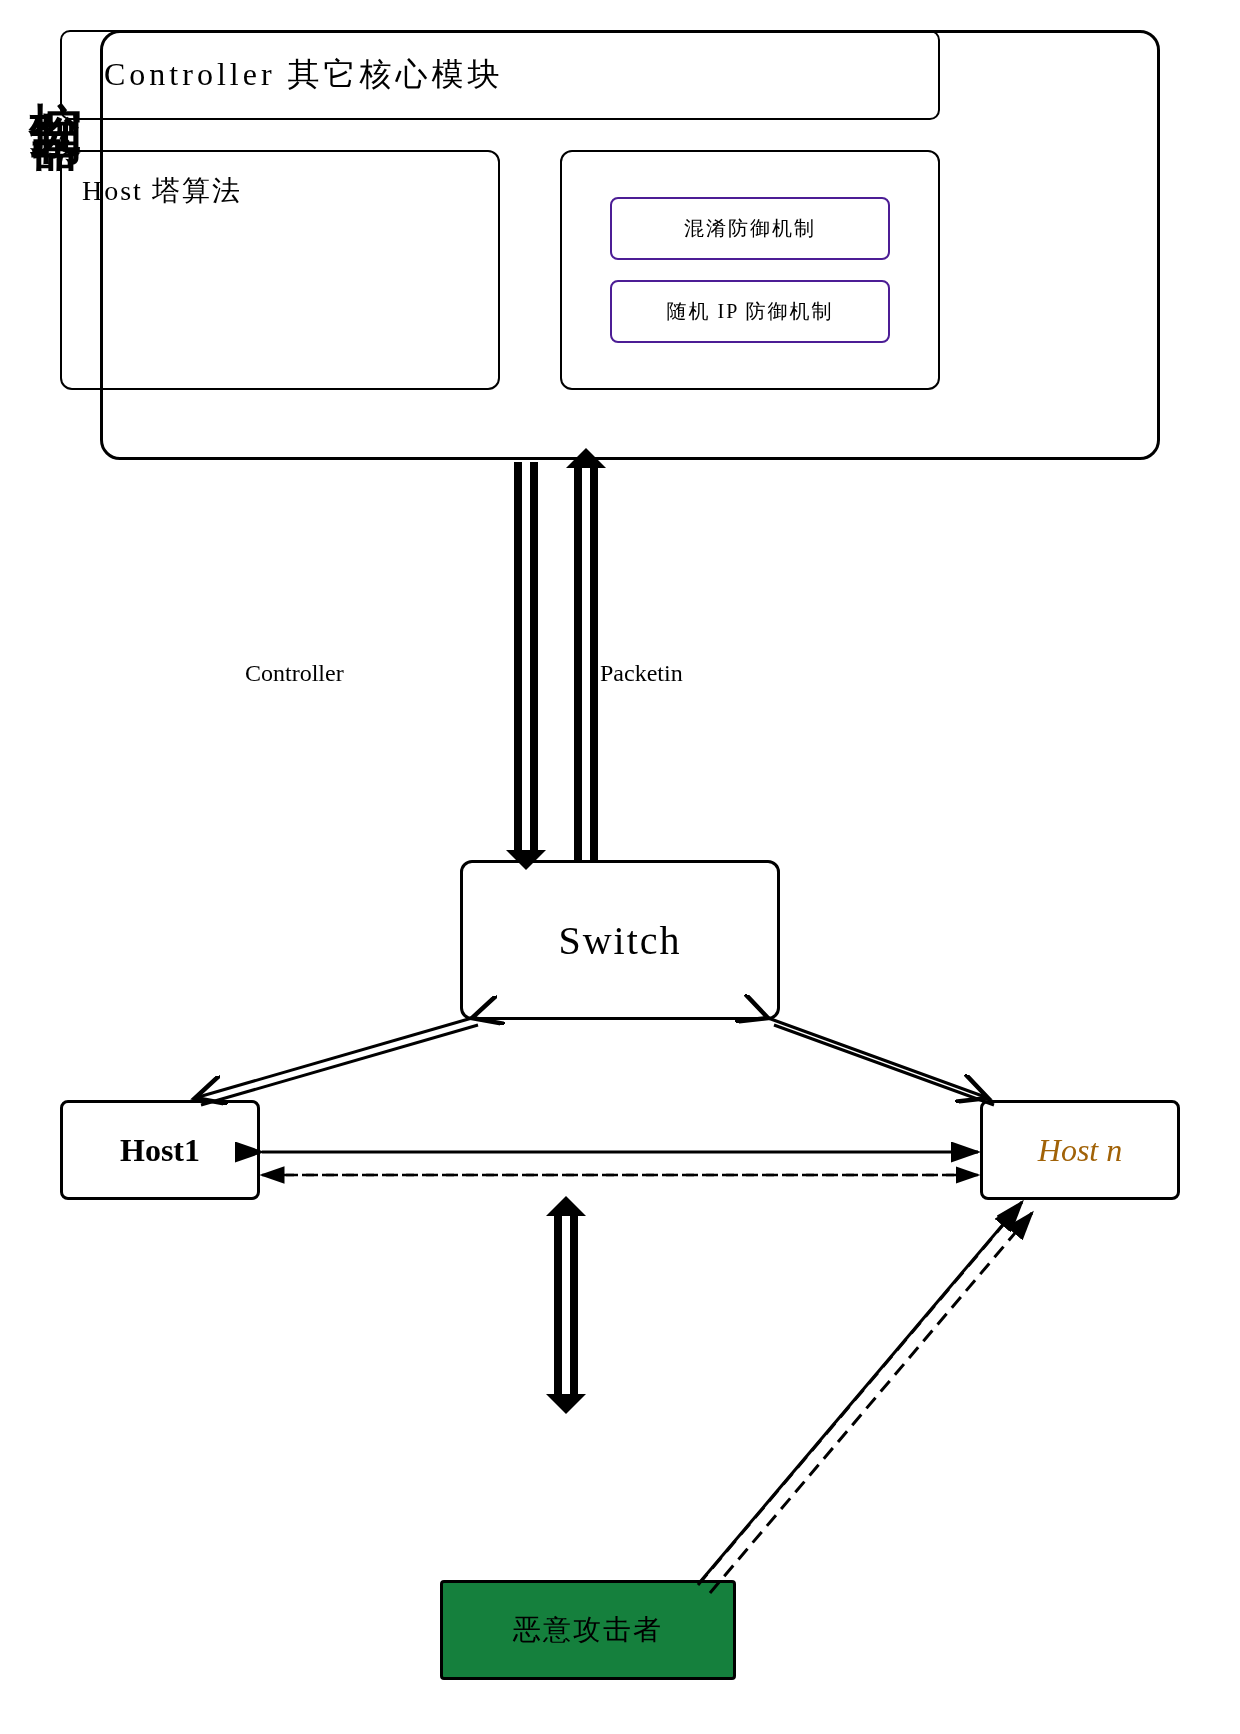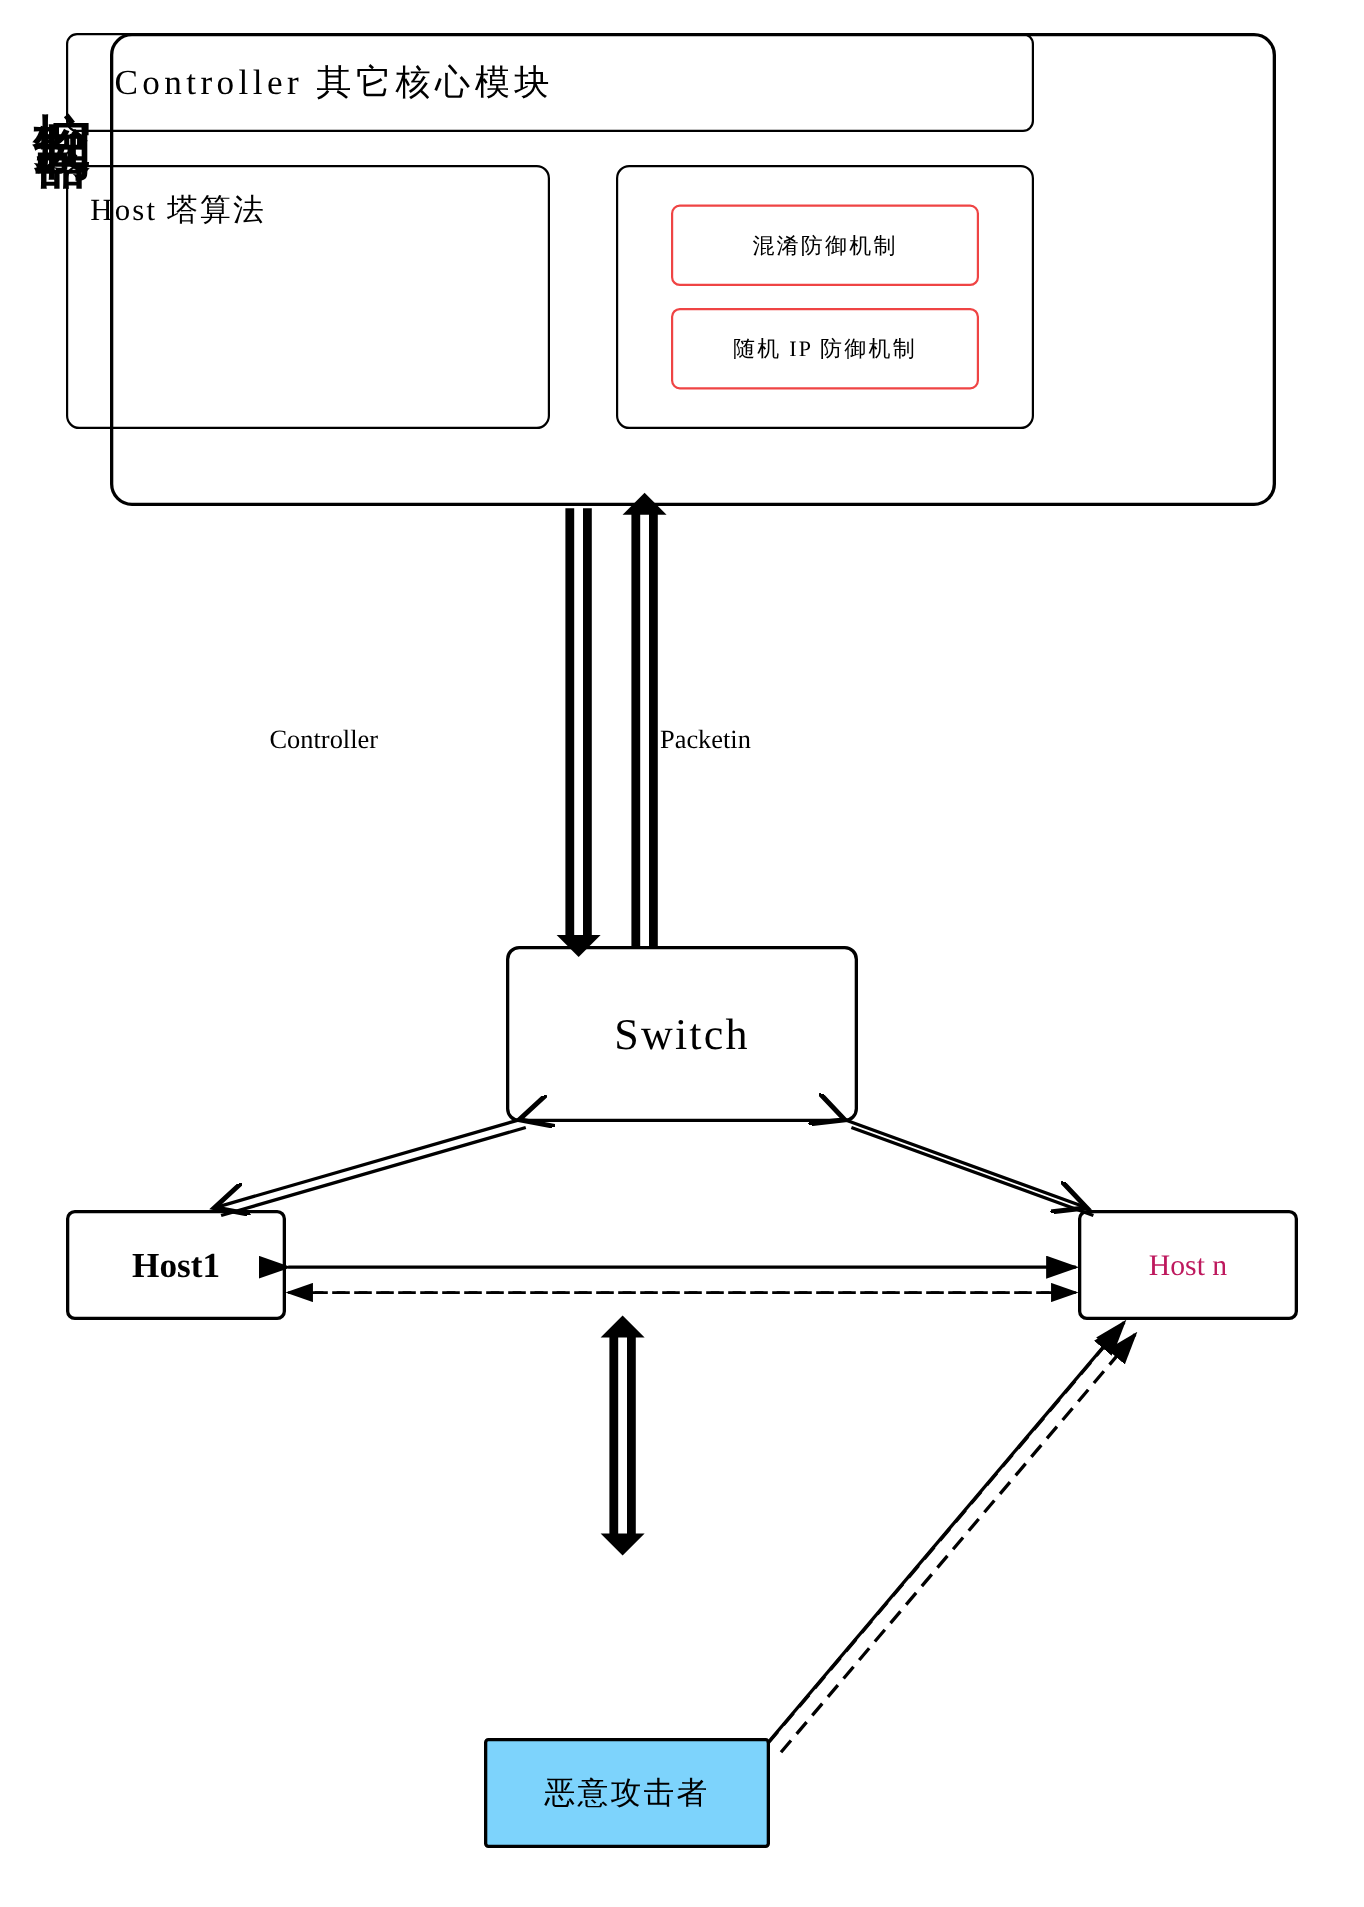--- a/index.html
+++ b/index.html
@@ -113,22 +113,22 @@
       border-radius: 12px;
       display: flex;
       flex-direction: column;
       align-items: center;
       justify-content: center;
       gap: 20px;
     }
 
     .defense-box {
       width: 280px;
-      height: 74px;
-      border: 2px solid #ef4444;
+      height: 63px;
+      border: 2px solid #4c1d95;
       border-radius: 8px;
       display: flex;
       align-items: center;
       justify-content: center;
     }
 
     .defense-text {
       font-size: 20px;
       color: #000;
       letter-spacing: 2px;
@@ -195,37 +195,38 @@
       height: 100px;
       border: 3px solid #000;
       border-radius: 8px;
       display: flex;
       align-items: center;
       justify-content: center;
       background: #fff;
     }
 
     .hostn-text {
-      font-size: 27px;
-      color: #be185d;
+      font-size: 32px;
+      color: #a16207;
+      font-style: italic;
     }
 
     
     .attacker-box {
       position: absolute;
       top: 1580px;
       left: 440px;
-      width: 260px;
+      width: 296px;
       height: 100px;
       border: 3px solid #000;
       border-radius: 4px;
       display: flex;
       align-items: center;
       justify-content: center;
-      background: #7dd3fc;
+      background: #15803d;
     }
 
     .attacker-text {
       font-size: 28px;
       color: #000;
       letter-spacing: 2px;
     }
 
     
     .packetout-label {

